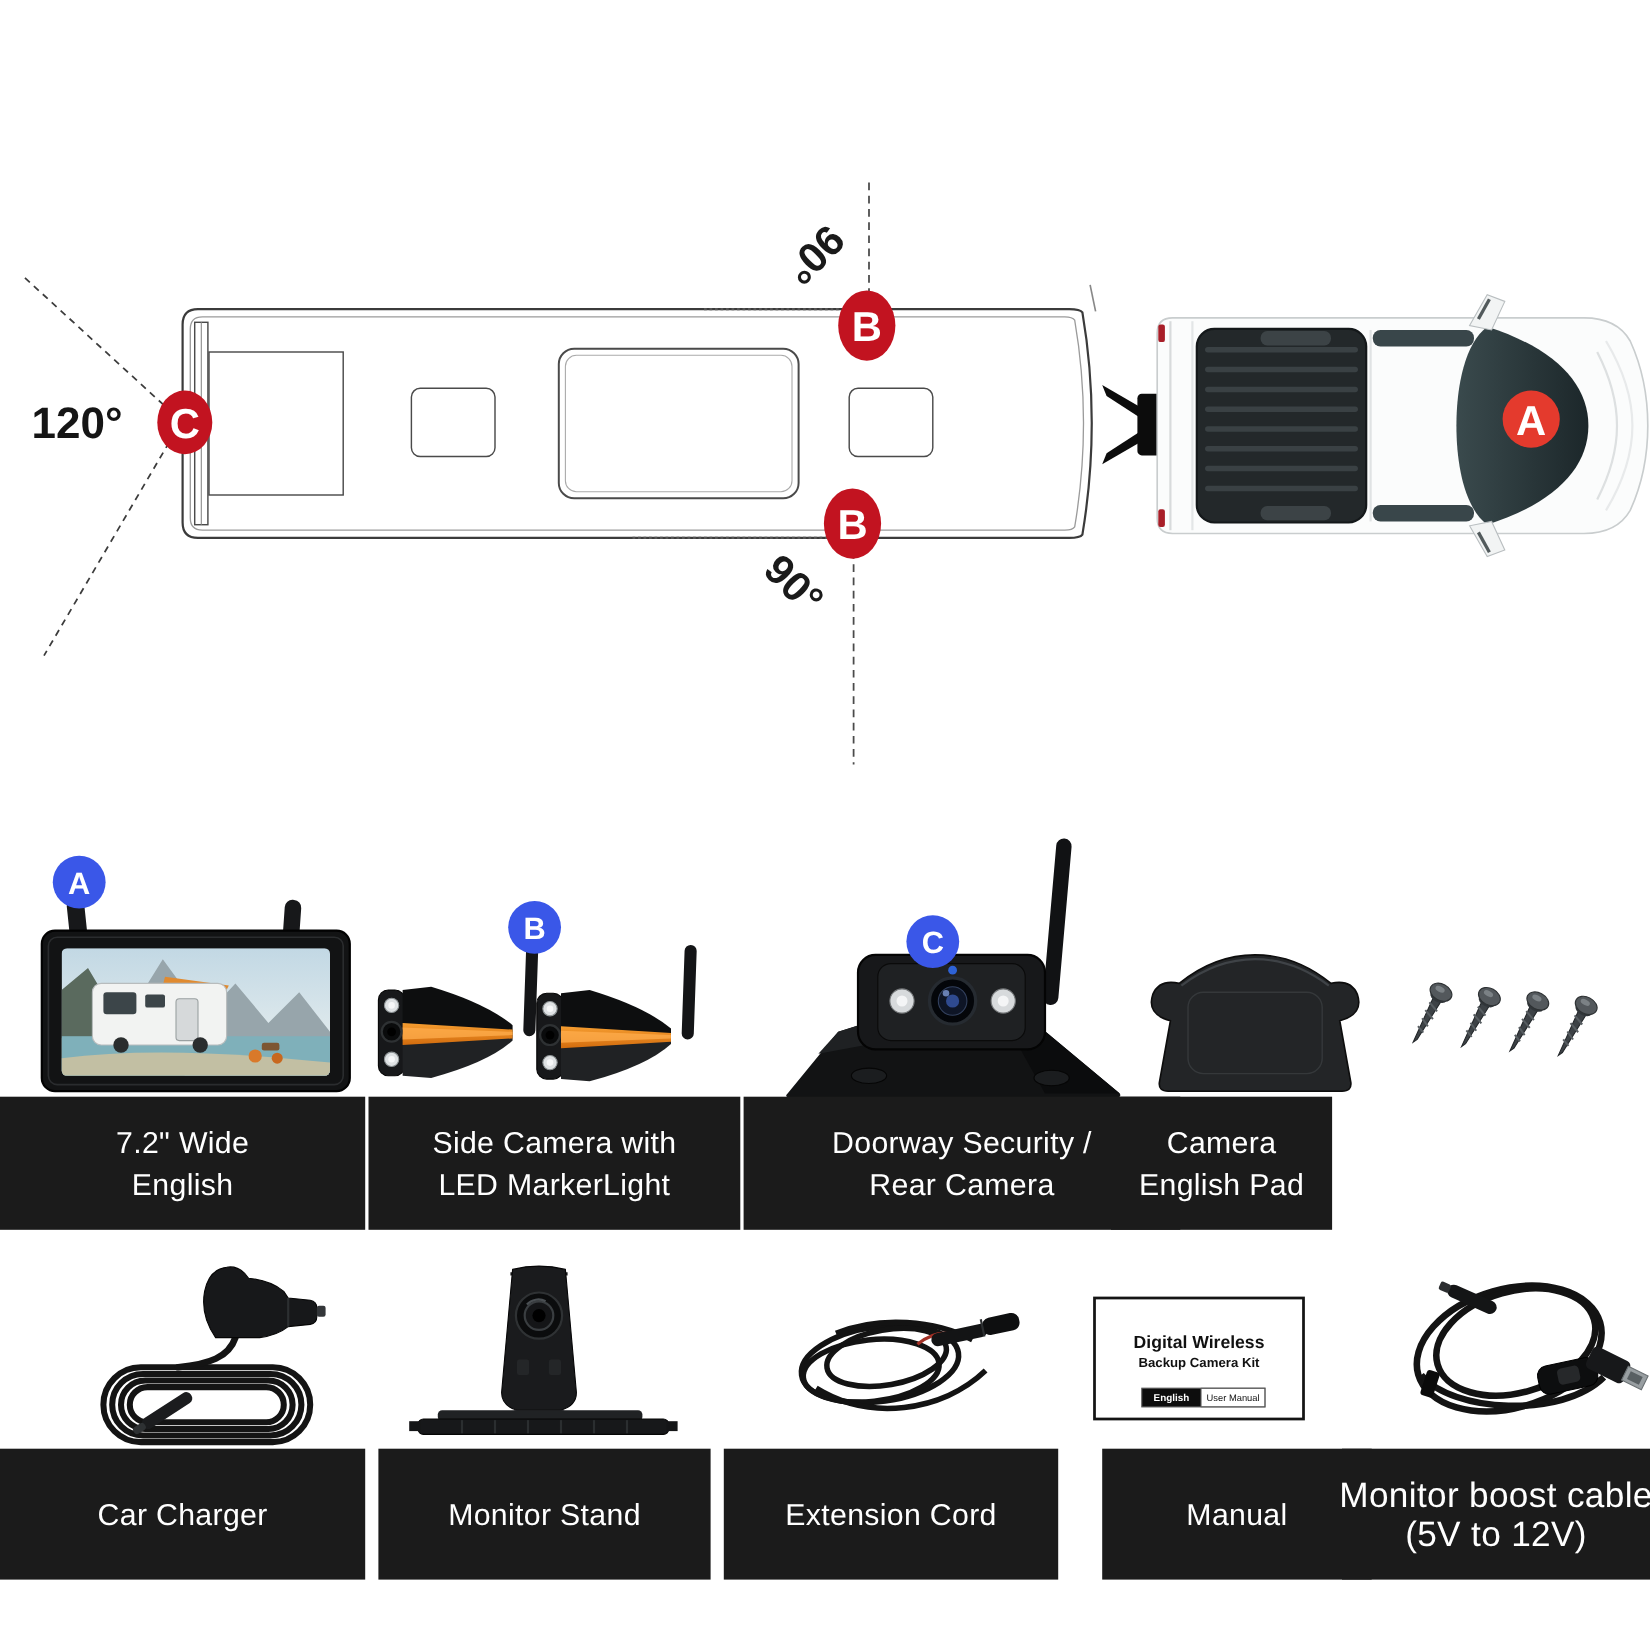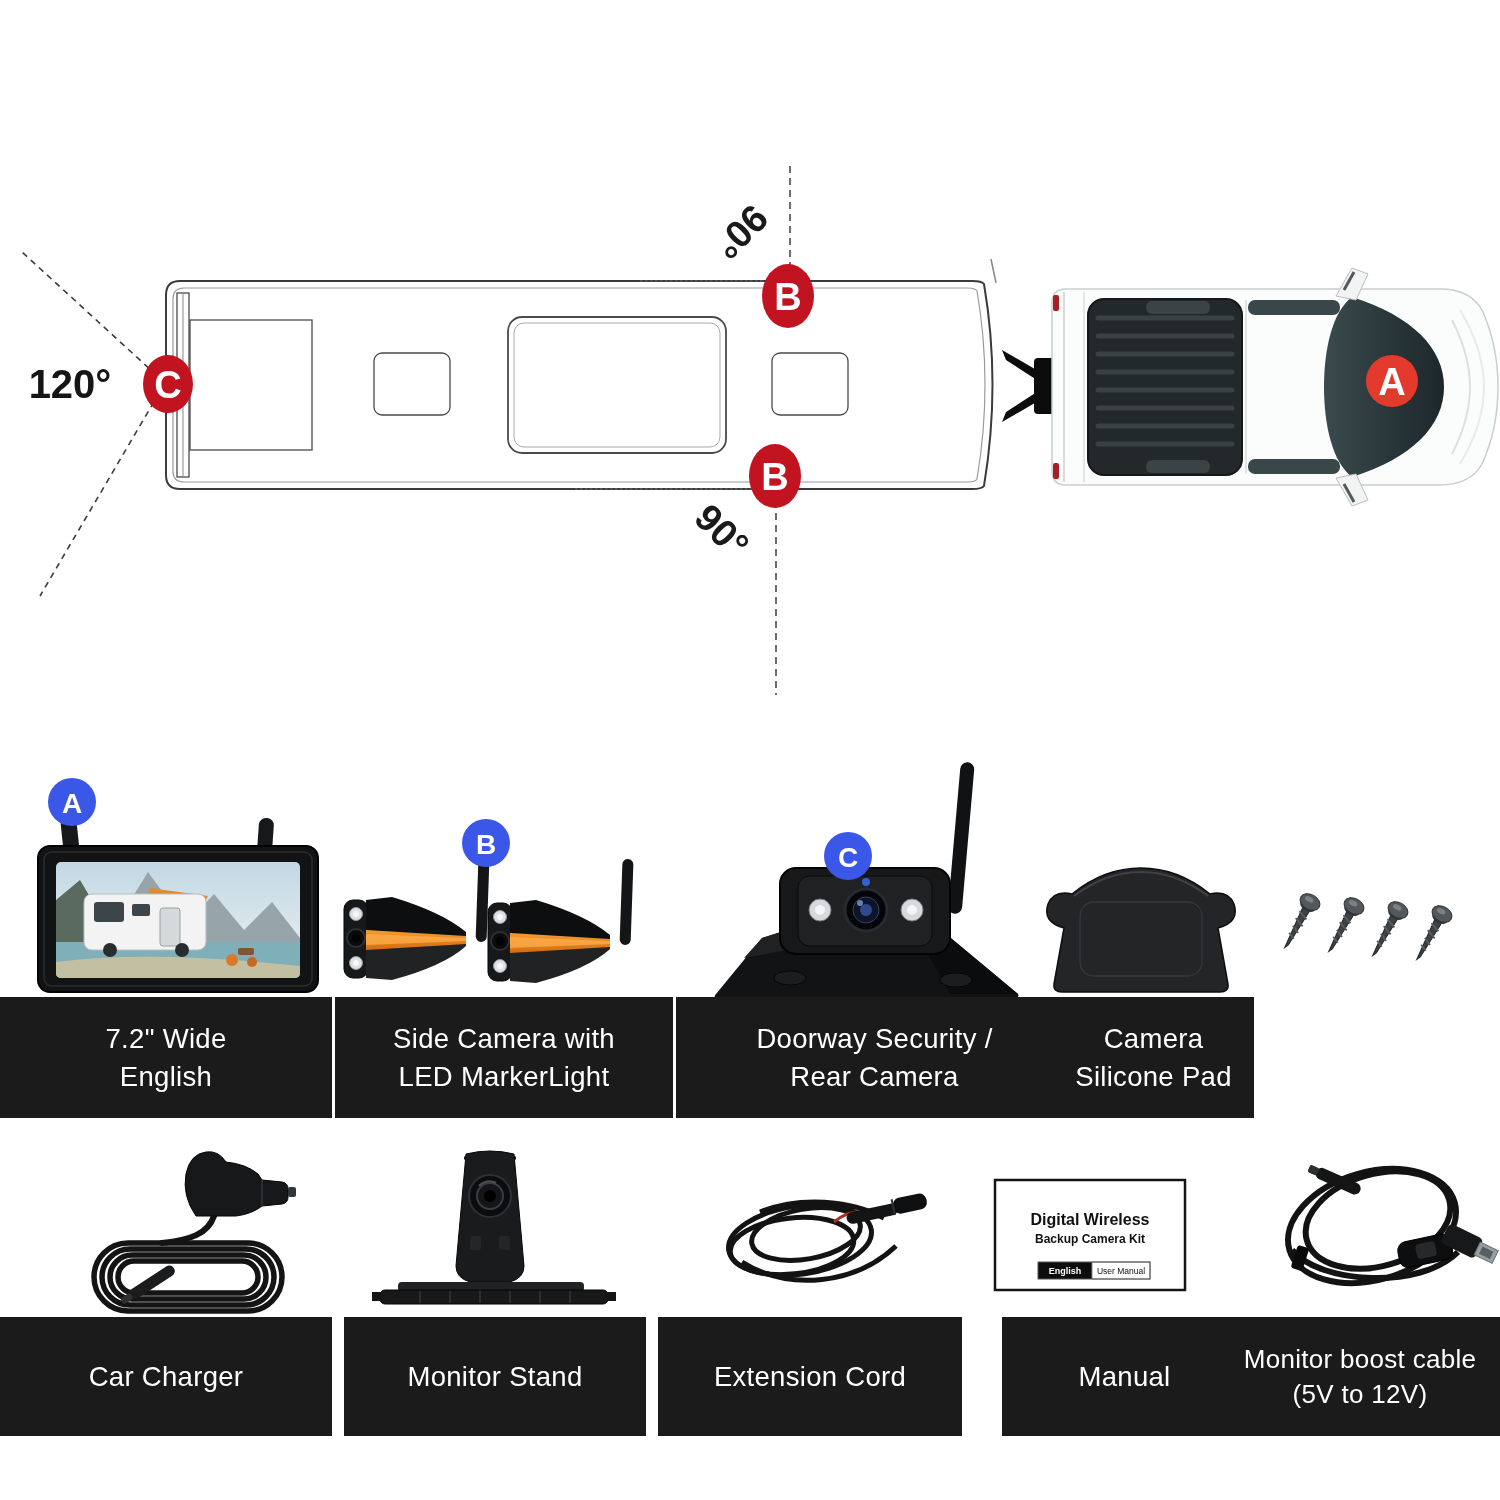--- a/index.html
+++ b/index.html
@@ -7,21 +7,21 @@
          font-family:"Liberation Sans", sans-serif;}
   svg{position:absolute;left:0;display:block;}
   #diagram-svg{top:150px;}
   #products-row1-svg{top:740px;}
   #products-row2-svg{top:1140px;}
   .cell{position:absolute;background:#1b1b1b;color:#ffffff;display:flex;flex-direction:column;
         align-items:center;justify-content:center;text-align:center;
         font-size:27.5px;line-height:37.5px;letter-spacing:.3px;}
   .row1-cell{top:997px;height:121px;}
   .row2-cell{top:1317px;height:119px;}
-  .cell.small{font-size:26px;line-height:35px;}
+  .cell.small{font-size:32px;line-height:35px;}
   .lbl{display:block;white-space:nowrap;}
 </style>
 </head>
 <body>
 
 <div id="stage">
 
   <svg id="diagram-svg" width="1500" height="600" viewBox="0 150 1500 600">
     <defs>
       <linearGradient id="windshield-g" x1="0" y1="0" x2="1" y2="0">
@@ -330,23 +330,23 @@
       <span class="lbl">English</span>
   </div>
   <div class="cell row1-cell" style="left:335px;width:338px">
     <span class="lbl">Side Camera with</span>
       <span class="lbl">LED MarkerLight</span>
   </div>
   <div class="cell row1-cell" style="left:676px;width:397px">
     <span class="lbl">Doorway Security /</span>
       <span class="lbl">Rear Camera</span>
   </div>
-  <div class="cell row1-cell" style="left:1053px;width:201px">
+  <div class="cell row1-cell" style="left:1010px;width:201px">
     <span class="lbl">Camera</span>
-      <span class="lbl">Silicone Pad</span>
+      <span class="lbl">English Pad</span>
   </div>
 
   <div class="cell row2-cell" style="left:0;width:332px">
     <span class="lbl">Car Charger</span>
   </div>
   <div class="cell row2-cell" style="left:344px;width:302px">
     <span class="lbl">Monitor Stand</span>
   </div>
   <div class="cell row2-cell" style="left:658px;width:304px">
     <span class="lbl">Extension Cord</span>

